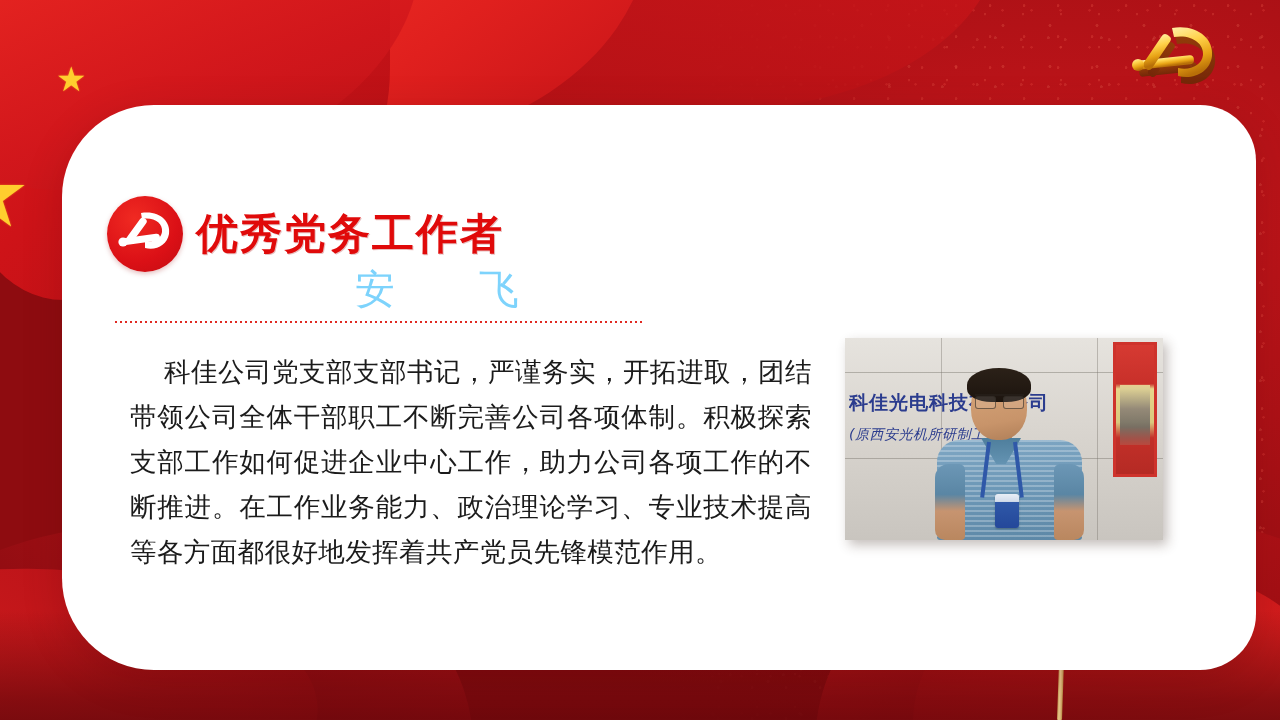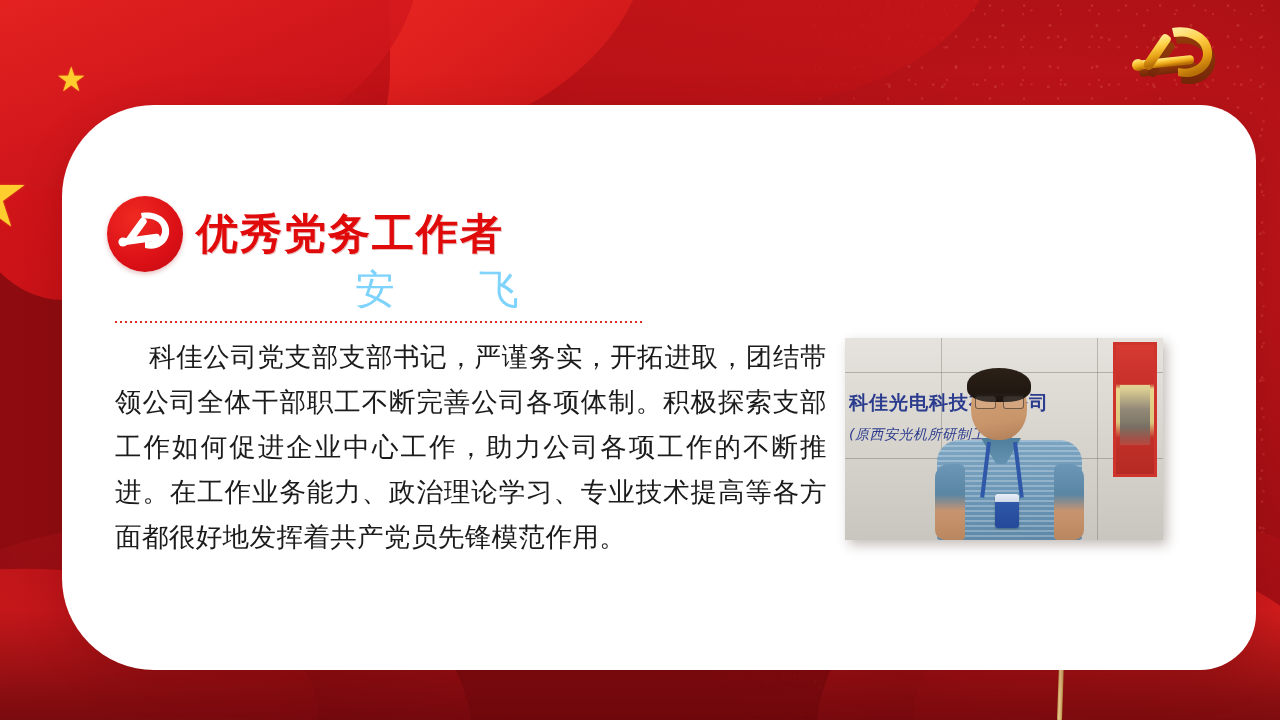--- a/index.html
+++ b/index.html
@@ -152,21 +152,21 @@
   }
 
   
   .body-text{
     position:absolute;left:115px;top:334px;width:712px;
     font-family:"DejaVu Sans","Liberation Sans",sans-serif;
     font-size:26.5px;line-height:45px;color:#1b1b1b;
     text-align:justify;text-justify:inter-character;
     letter-spacing:.4px;
   }
-  .body-text p{margin:0;text-indent:34px;}
+  .body-text p{margin:15px;text-indent:34px;}
 
   
   .photo{
     position:absolute;left:845px;top:338px;width:318px;height:202px;
     overflow:hidden;background:#cfcdc9;
     box-shadow:4px 5px 11px rgba(60,40,30,.3);
   }
   .ph-wall{
     position:absolute;inset:0;
     background:linear-gradient(180deg,#E6E3DE 0%,#D9D5CF 45%,#C9C5BF 100%);

